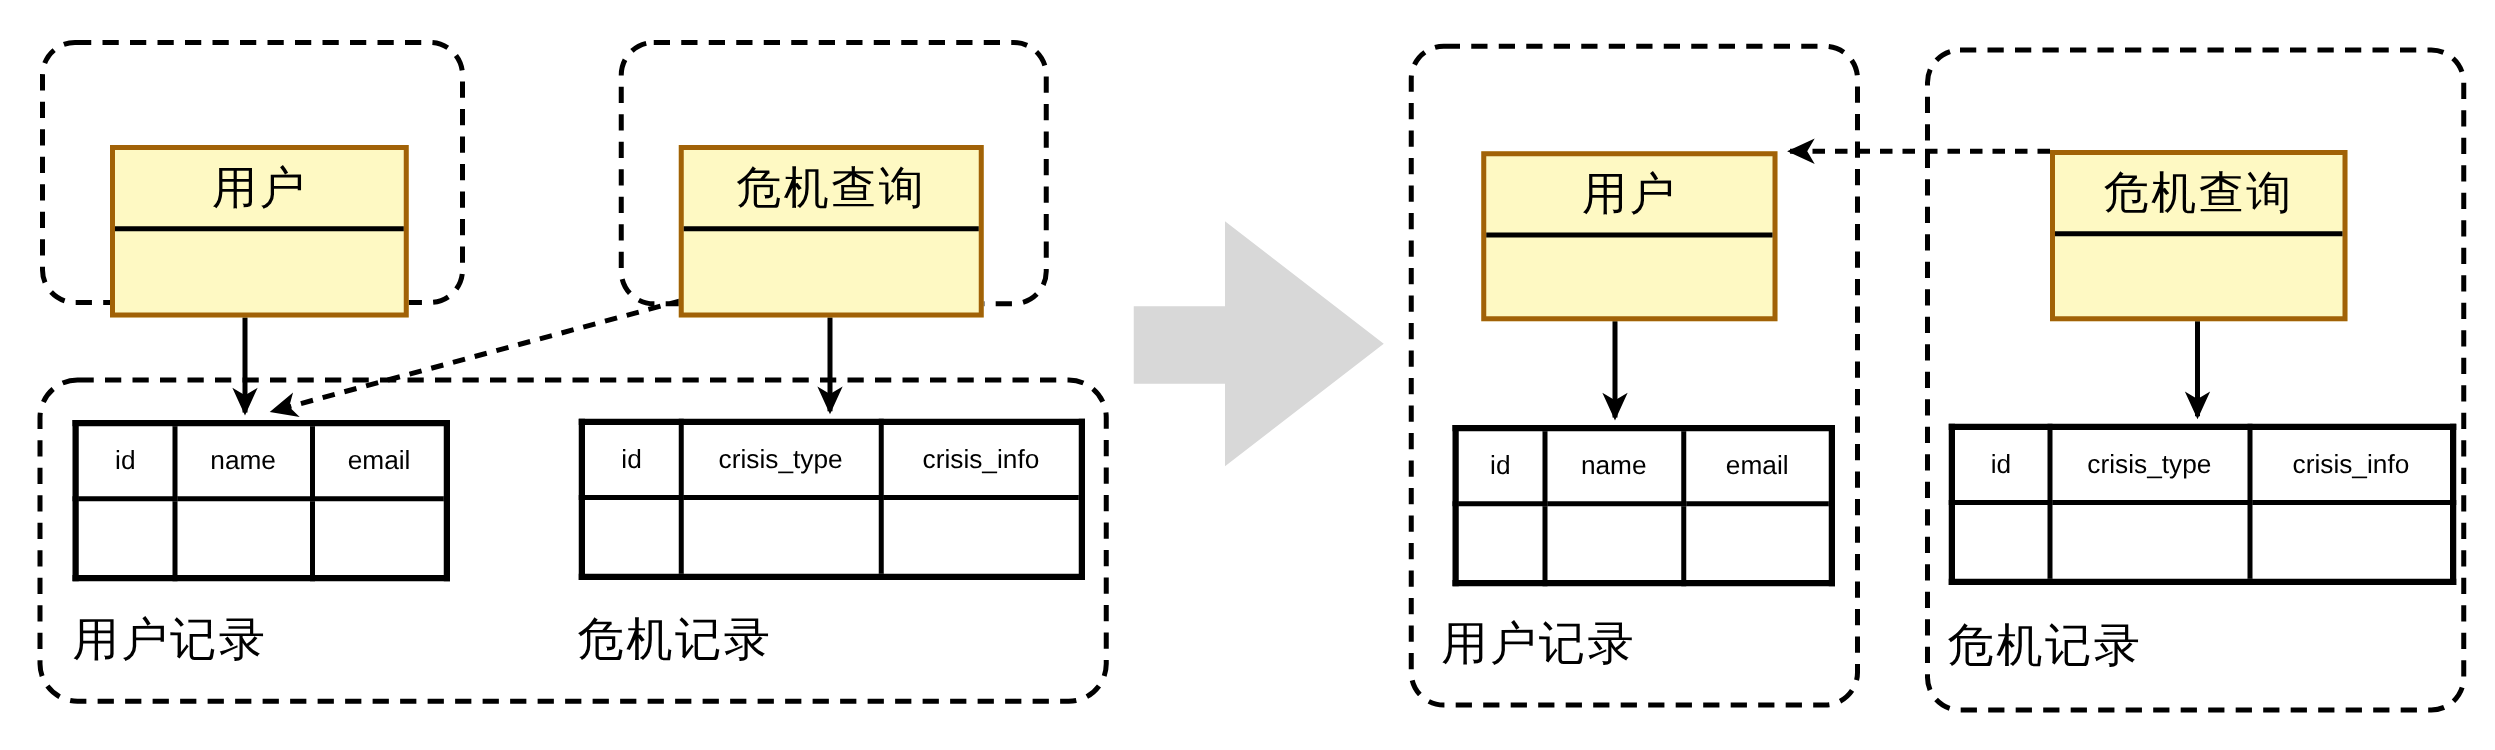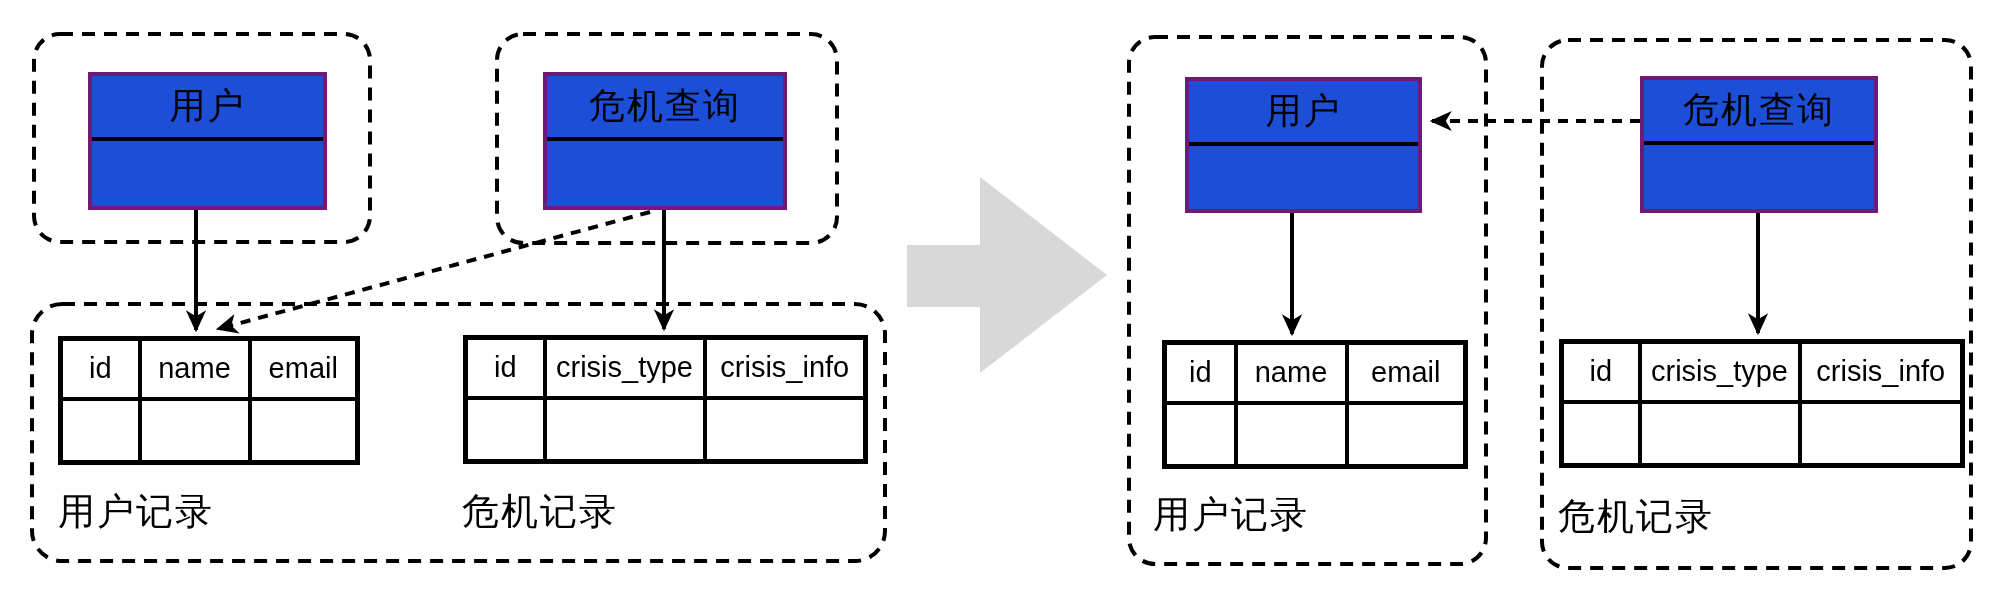--- a/index.html
+++ b/index.html
@@ -15,22 +15,23 @@
   .overlay {
     position: absolute;
     left: 0; top: 0;
     width: 1996px; height: 600px;
     pointer-events: none;
   }
   
   .clsbox {
     position: absolute;
     box-sizing: border-box;
-    background: #1d4ed8;
-    border: 4px solid #701a75;
+    background: #fef9c3;
+    border: 4px solid #a16207;
+    margin-top: 44px;
   }
   .clsbox .cls-title {
     box-sizing: border-box;
     height: 65px;
     border-bottom: 4px solid #000;
     display: flex;
     align-items: center;
     justify-content: center;
     font-size: 36px;
     letter-spacing: 2px;
@@ -41,21 +42,21 @@
     position: absolute;
     border-collapse: collapse;
     table-layout: fixed;
     background: #ffffff;
   }
   .dtab, .dtab td { border: 4px solid #000; }
   .dtab { border-width: 5px; }
   .dtab td {
     text-align: center;
     vertical-align: middle;
-    font-size: 29px;
+    font-size: 21px;
     padding: 0;
     overflow: hidden;
     white-space: nowrap;
   }
   .dtab tr.hdr { height: 60px; }
   .dtab tr.emp { height: 64px; }
   .tab-caption {
     position: absolute;
     font-size: 37px;
     letter-spacing: 2px;

